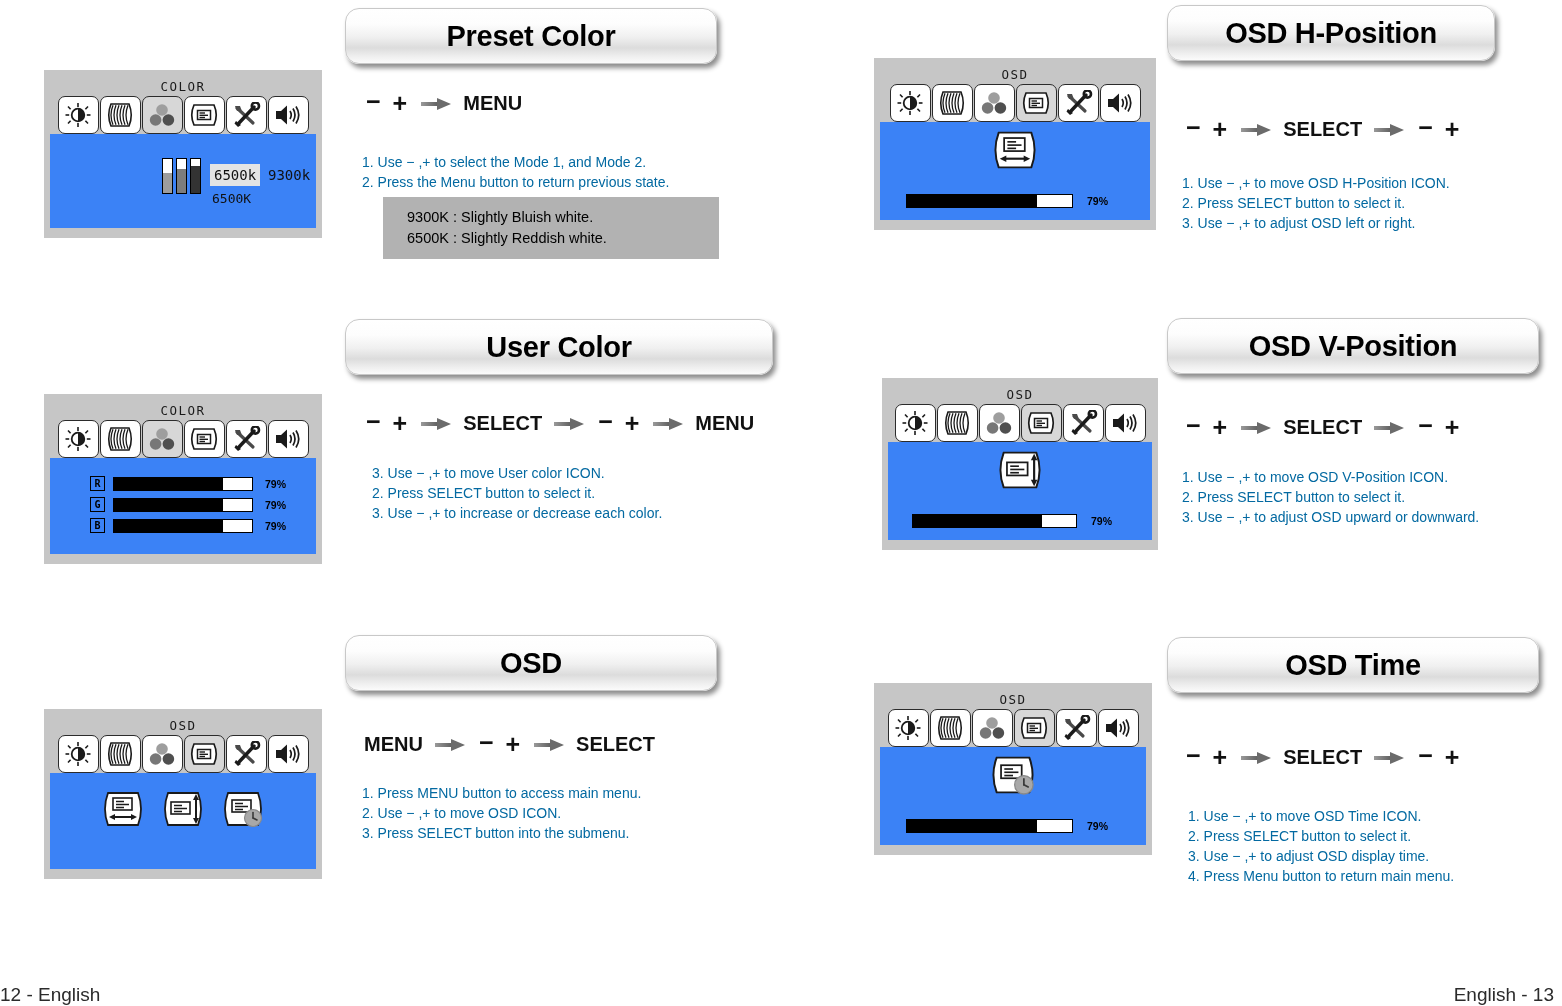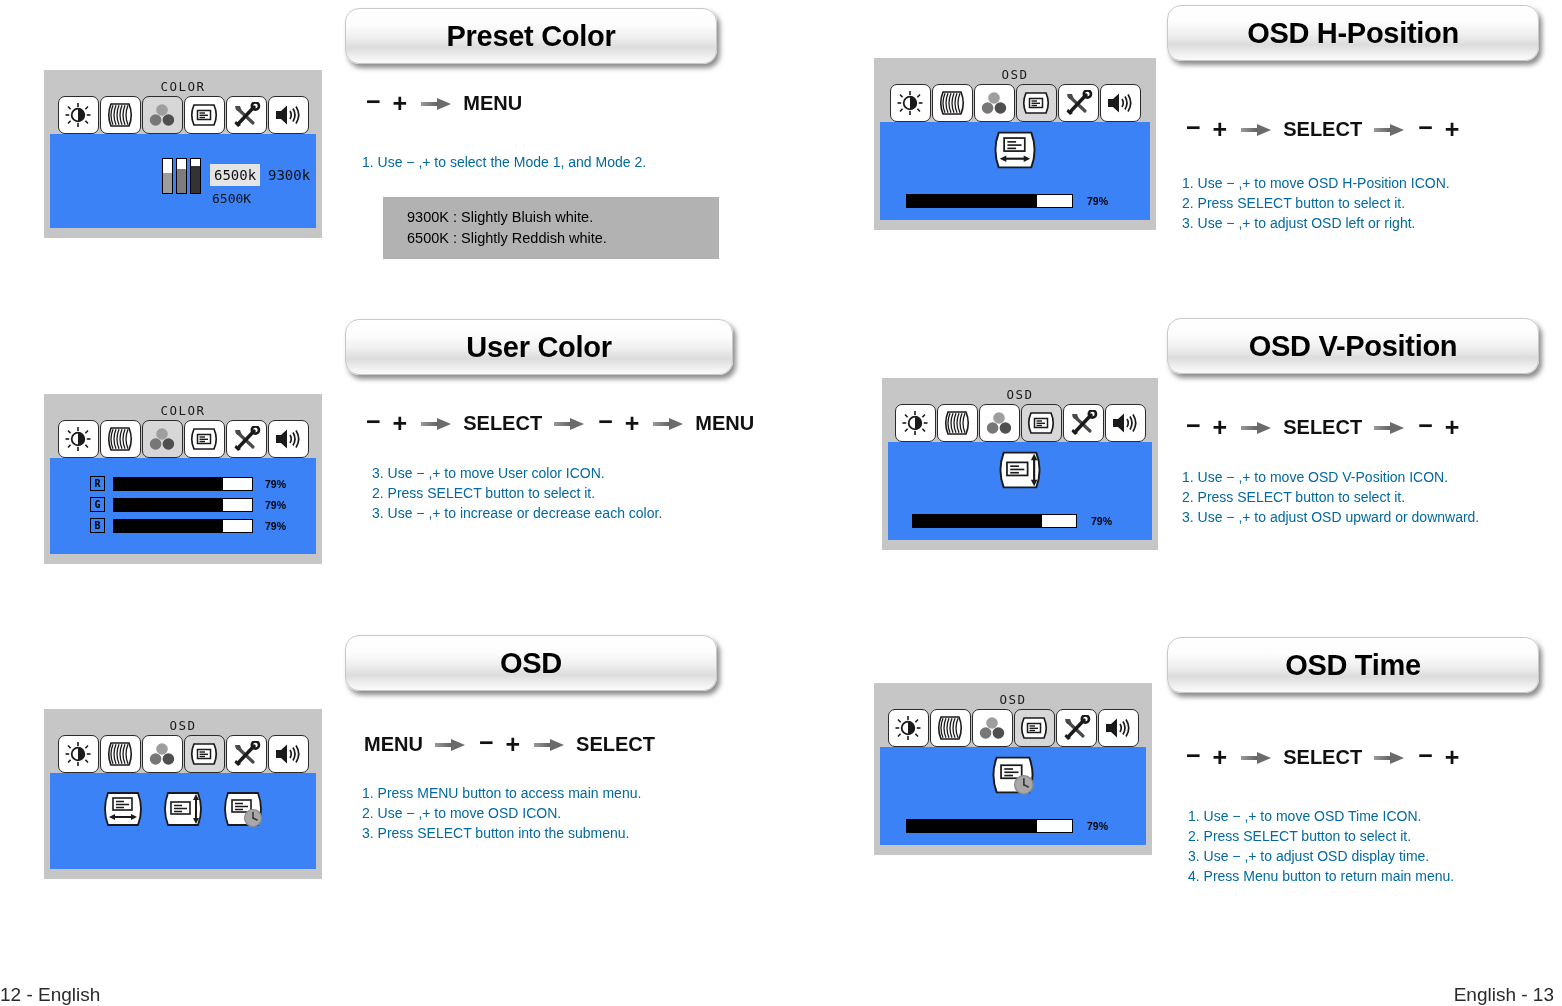--- a/index.html
+++ b/index.html
@@ -175,20 +175,21 @@
 
   <div class="flow" style="left:360px; top:86px;">
     <span class="sym minus">−</span>
     <span class="sym">+</span>
     <span class="arrow"></span>
     <span class="lbl">MENU</span>
   </div>
 
   <div class="steps" style="left:362px; top:137px;">
     <div>1. Use − ,+ to select the Mode 1, and Mode 2.</div>
+    <div>2. Press the Menu button to return previous state.</div>
   </div>
 
   <div class="note-box" style="left:383px; top:197px; width:336px;">
     <div>9300K : Slightly Bluish white.</div>
     <div>6500K : Slightly Reddish white.</div>
   </div>
 
   <div class="osd" style="left:44px; top:70px; width:278px; height:168px;">
     <div class="osd-cap">COLOR</div>
     <div class="icon-row">
@@ -274,21 +275,21 @@
         <div class="cbar">
             <div class="fillb" style="height:80%; background:#333;"></div>
           </div>
       </div>
       <div class="kbtn active" style="position:absolute; left:160px; top:30px;">6500k</div>
       <div class="kbtn" style="position:absolute; left:214px; top:30px;">9300k</div>
       <div class="klabel" style="position:absolute; left:162px; top:57px;">6500K</div>
     </div>
   </div>
 
-  <div class="title-bar" style="left:345px; top:319px; width:388px;">
+  <div class="title-bar" style="left:345px; top:319px; width:428px;">
     <span class="t-text">User Color</span>
   </div>
 
   <div class="flow" style="left:360px; top:406px;">
     <span class="sym minus">−</span>
     <span class="sym">+</span>
     <span class="arrow"></span>
     <span class="lbl">SELECT</span>
     <span class="arrow"></span>
     <span class="sym minus">−</span>
@@ -540,21 +541,21 @@
             <circle cx="33" cy="29" r="8.5" fill="#a8a8a8" stroke="#8a8a8a" stroke-width="1.2"></circle>
             <g stroke="#3a3a3a" stroke-width="1.6" fill="none" stroke-linecap="round">
               <line x1="33" y1="29" x2="33" y2="23.5"></line>
               <line x1="33" y1="29" x2="37" y2="31"></line>
             </g>
           </svg>
       </div>
     </div>
   </div>
 
-  <div class="title-bar" style="left:1167px; top:5px; width:372px;">
+  <div class="title-bar" style="left:1167px; top:5px; width:328px;">
     <span class="t-text">OSD H-Position</span>
   </div>
 
   <div class="flow" style="left:1180px; top:112px;">
     <span class="sym minus">−</span>
     <span class="sym">+</span>
     <span class="arrow"></span>
     <span class="lbl">SELECT</span>
     <span class="arrow"></span>
     <span class="sym minus">−</span>

